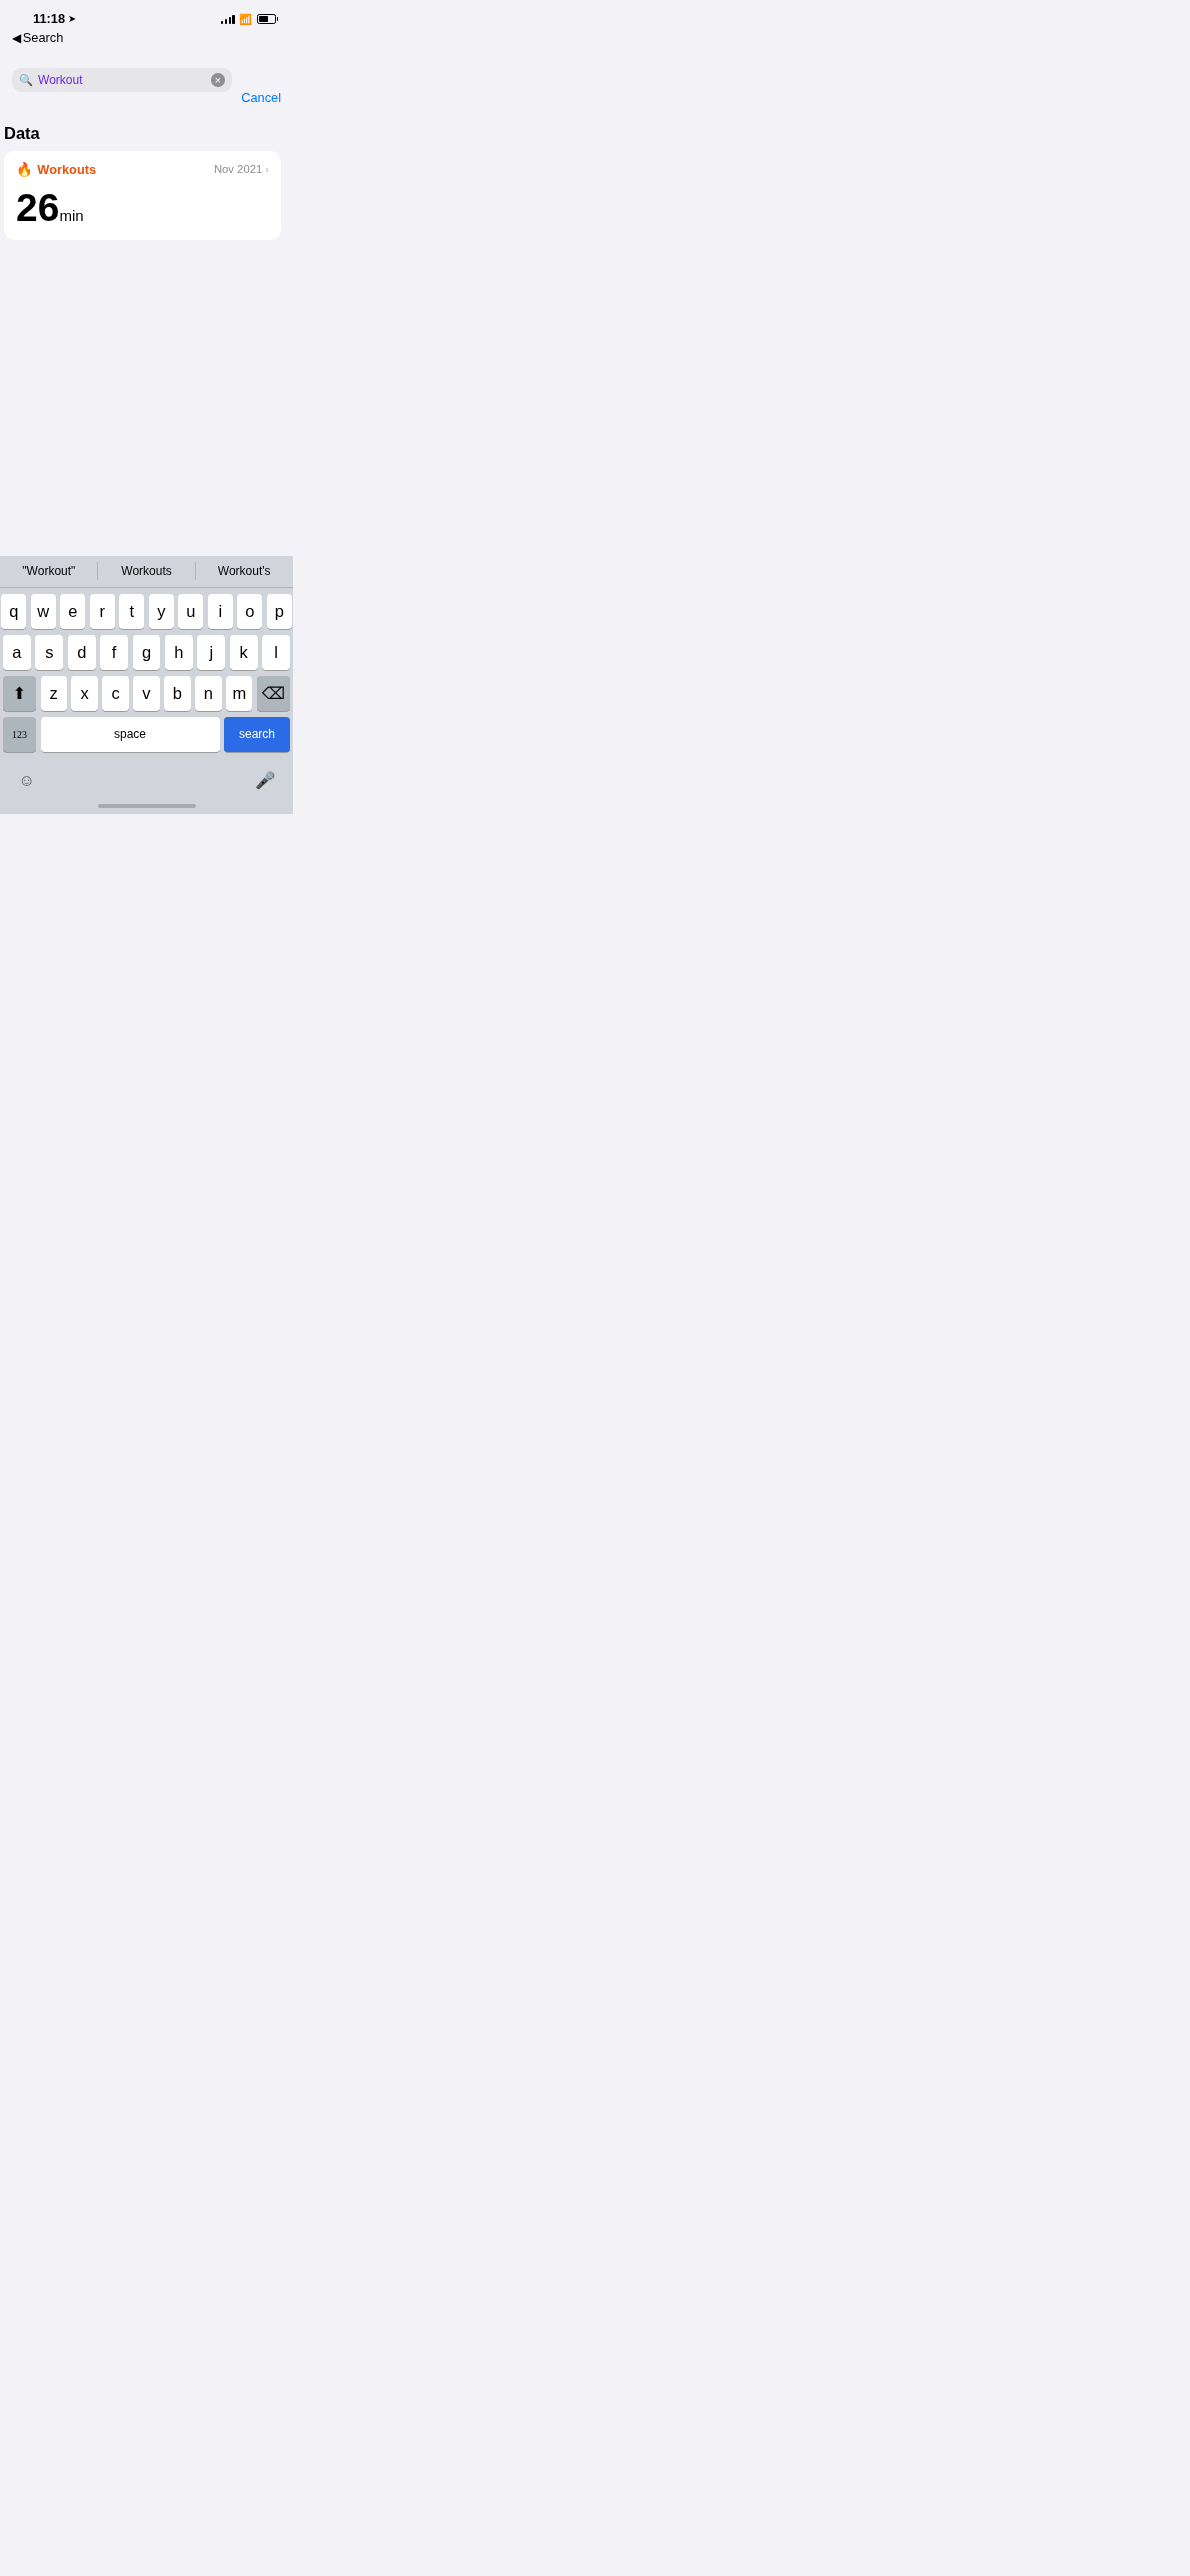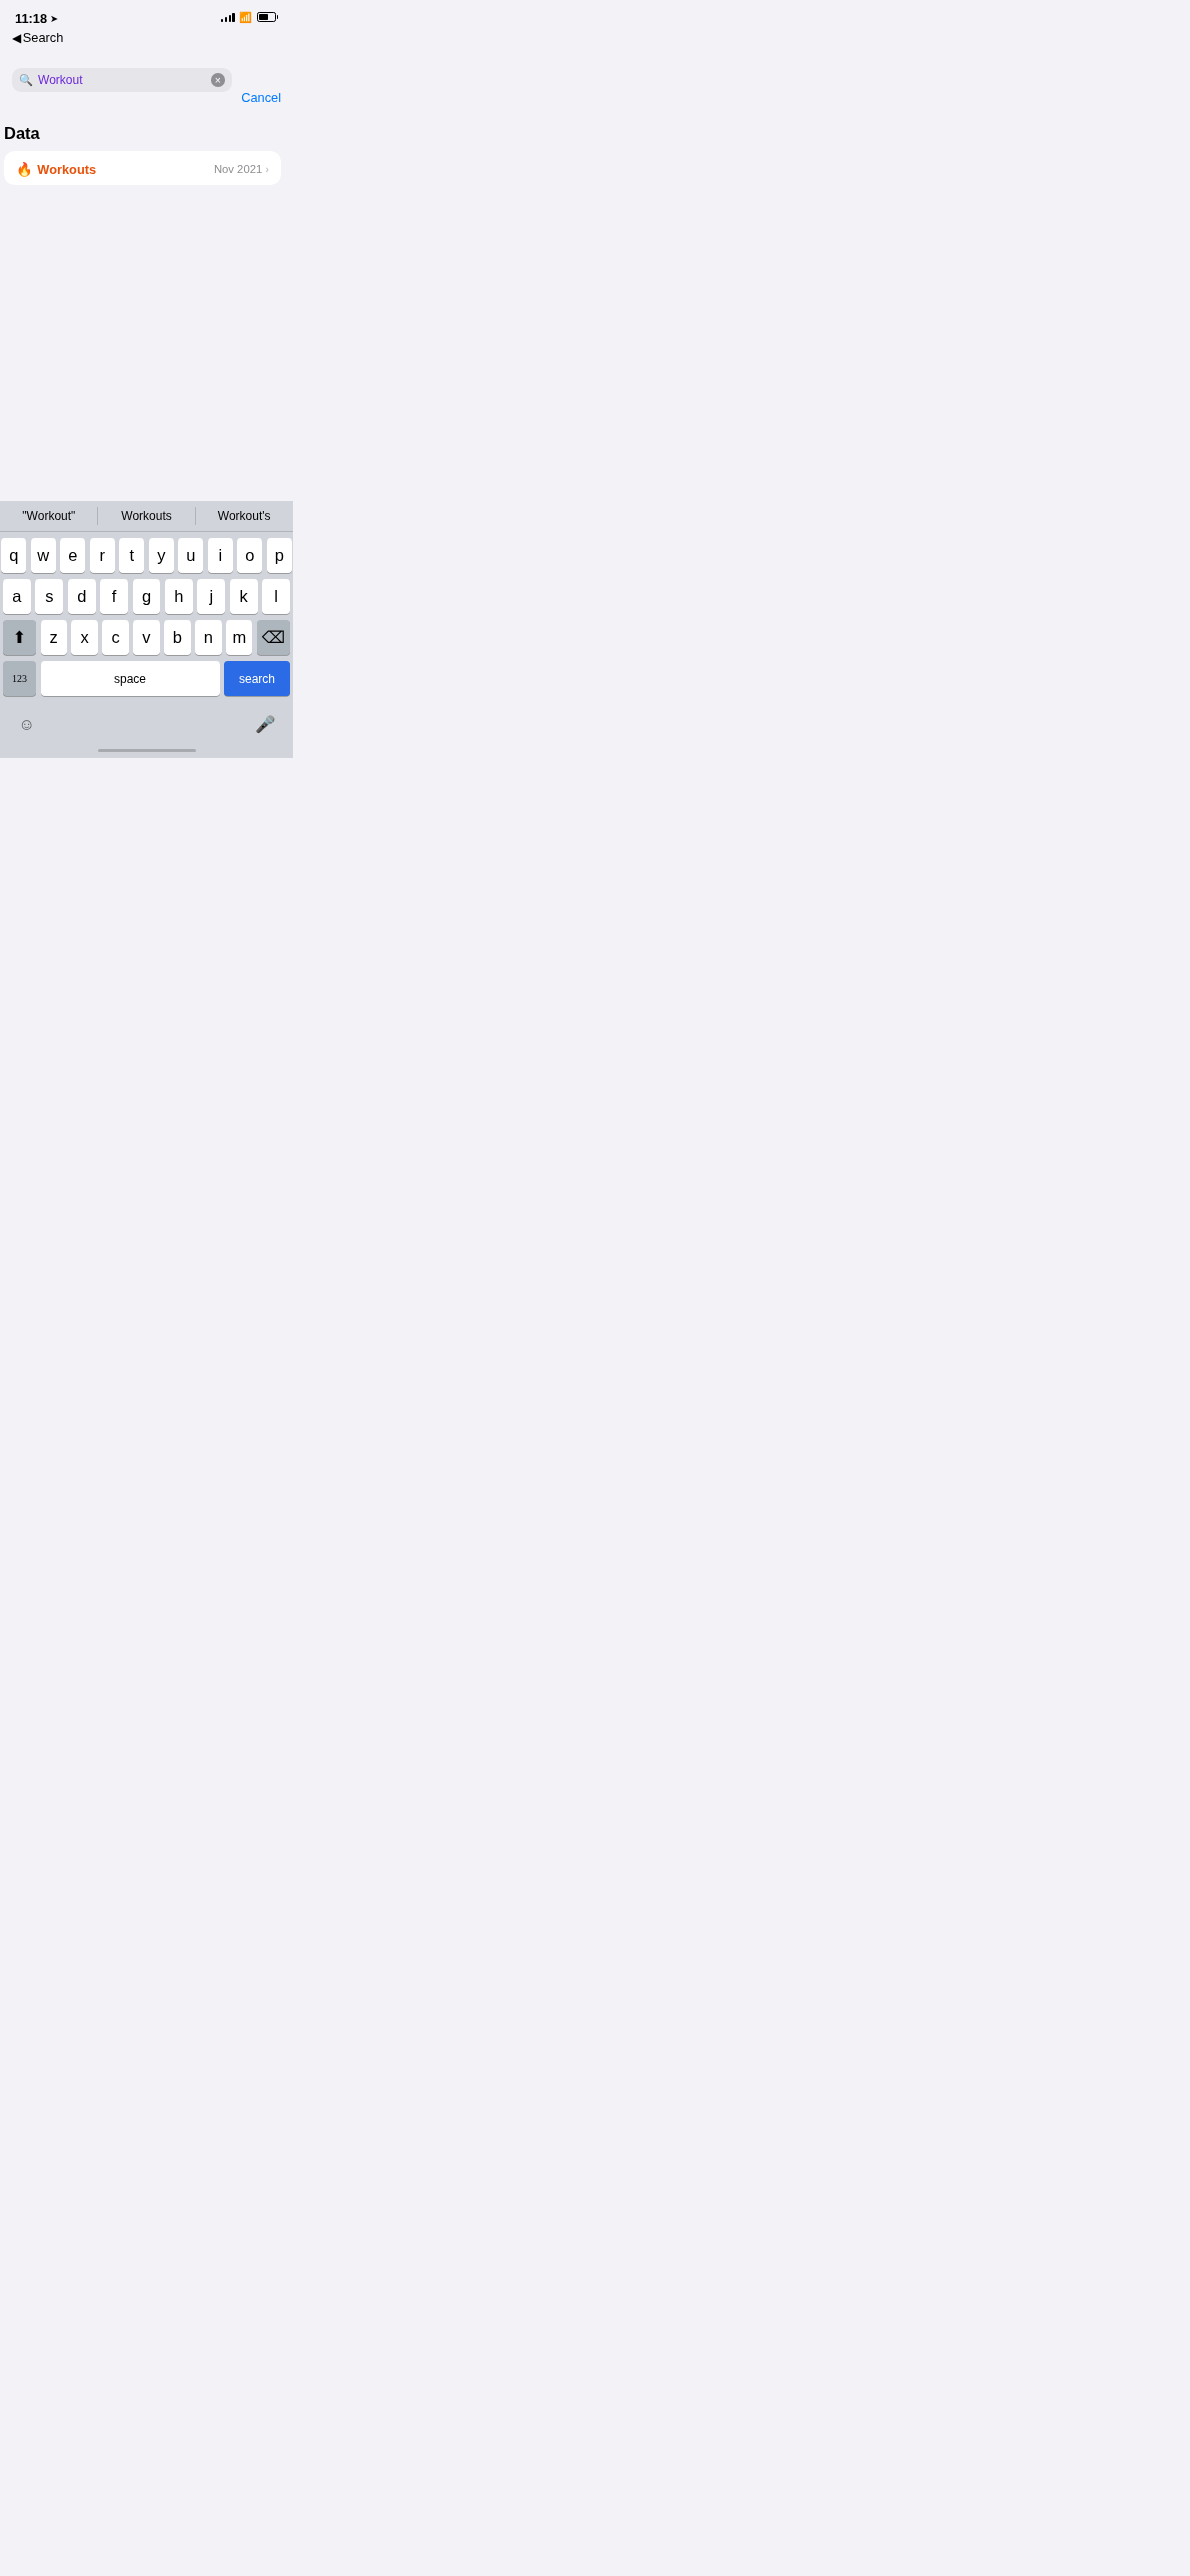--- a/index.html
+++ b/index.html
@@ -10,23 +10,24 @@
       background: #f2f2f7;
       width: 293px;
       min-height: 634px;
       overflow-x: hidden;
     }
 
     
     .status-bar {
       display: flex;
       justify-content: space-between;
-      align-items: flex-start;
+      align-items: flex-end;
       padding: 10.5px 15px 3px 15px;
       background: #f2f2f7;
+      margin-left: 18px;
     }
     .status-left {
       display: flex;
       align-items: center;
       gap: 3px;
     }
     .status-time {
       font-size: 12.8px;
       font-weight: 600;
       color: #000;
@@ -409,20 +410,23 @@
   <div class="data-card">
     <div class="card-header">
       <div class="card-title-row">
         <span class="fire-emoji">🔥</span>
         <span class="workouts-label">Workouts</span>
       </div>
       <div class="date-row">
         <span class="date-label">Nov 2021</span>
         <span class="chevron-right">›</span>
       </div>
+    </div>
+    <div class="card-value-row">
+      <span class="value-number">26</span><span class="value-unit">min</span>
     </div>
   </div>
 </div>
 
 <div class="empty-area"></div>
 
 <div class="keyboard">
 
   <div class="autocorrect-bar">
     <div class="autocorrect-item autocorrect-quoted">"Workout"</div>

